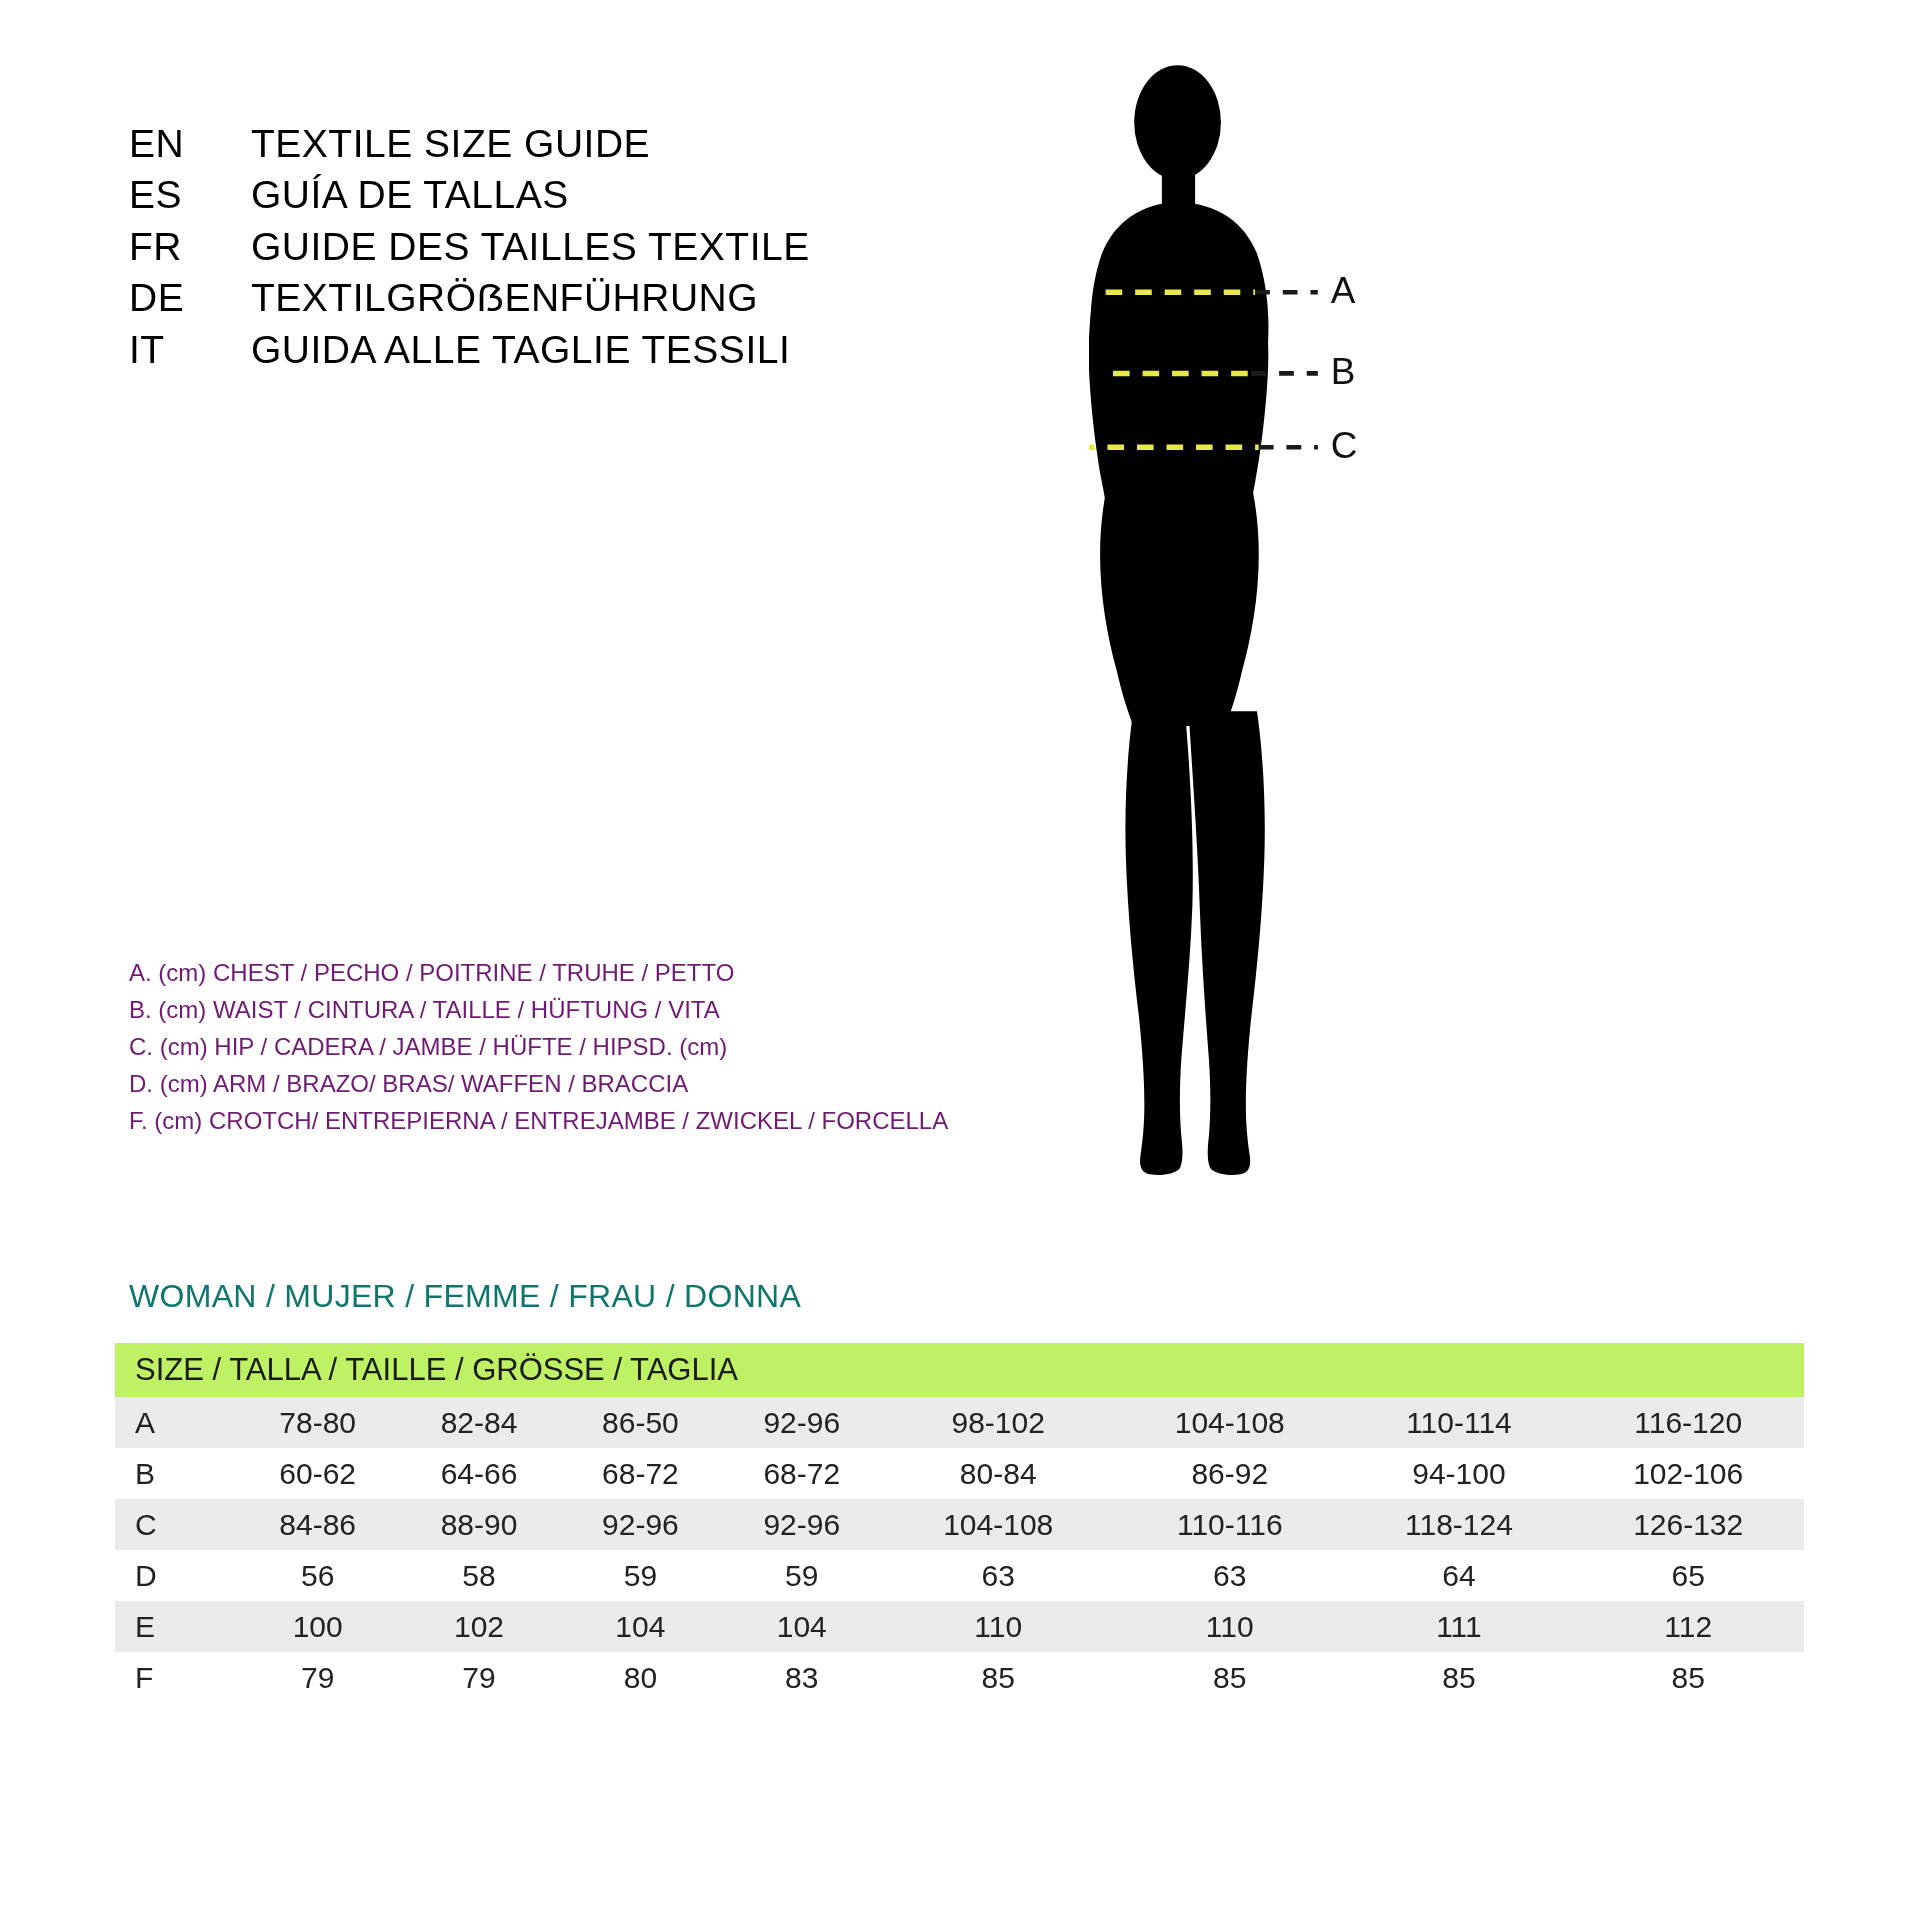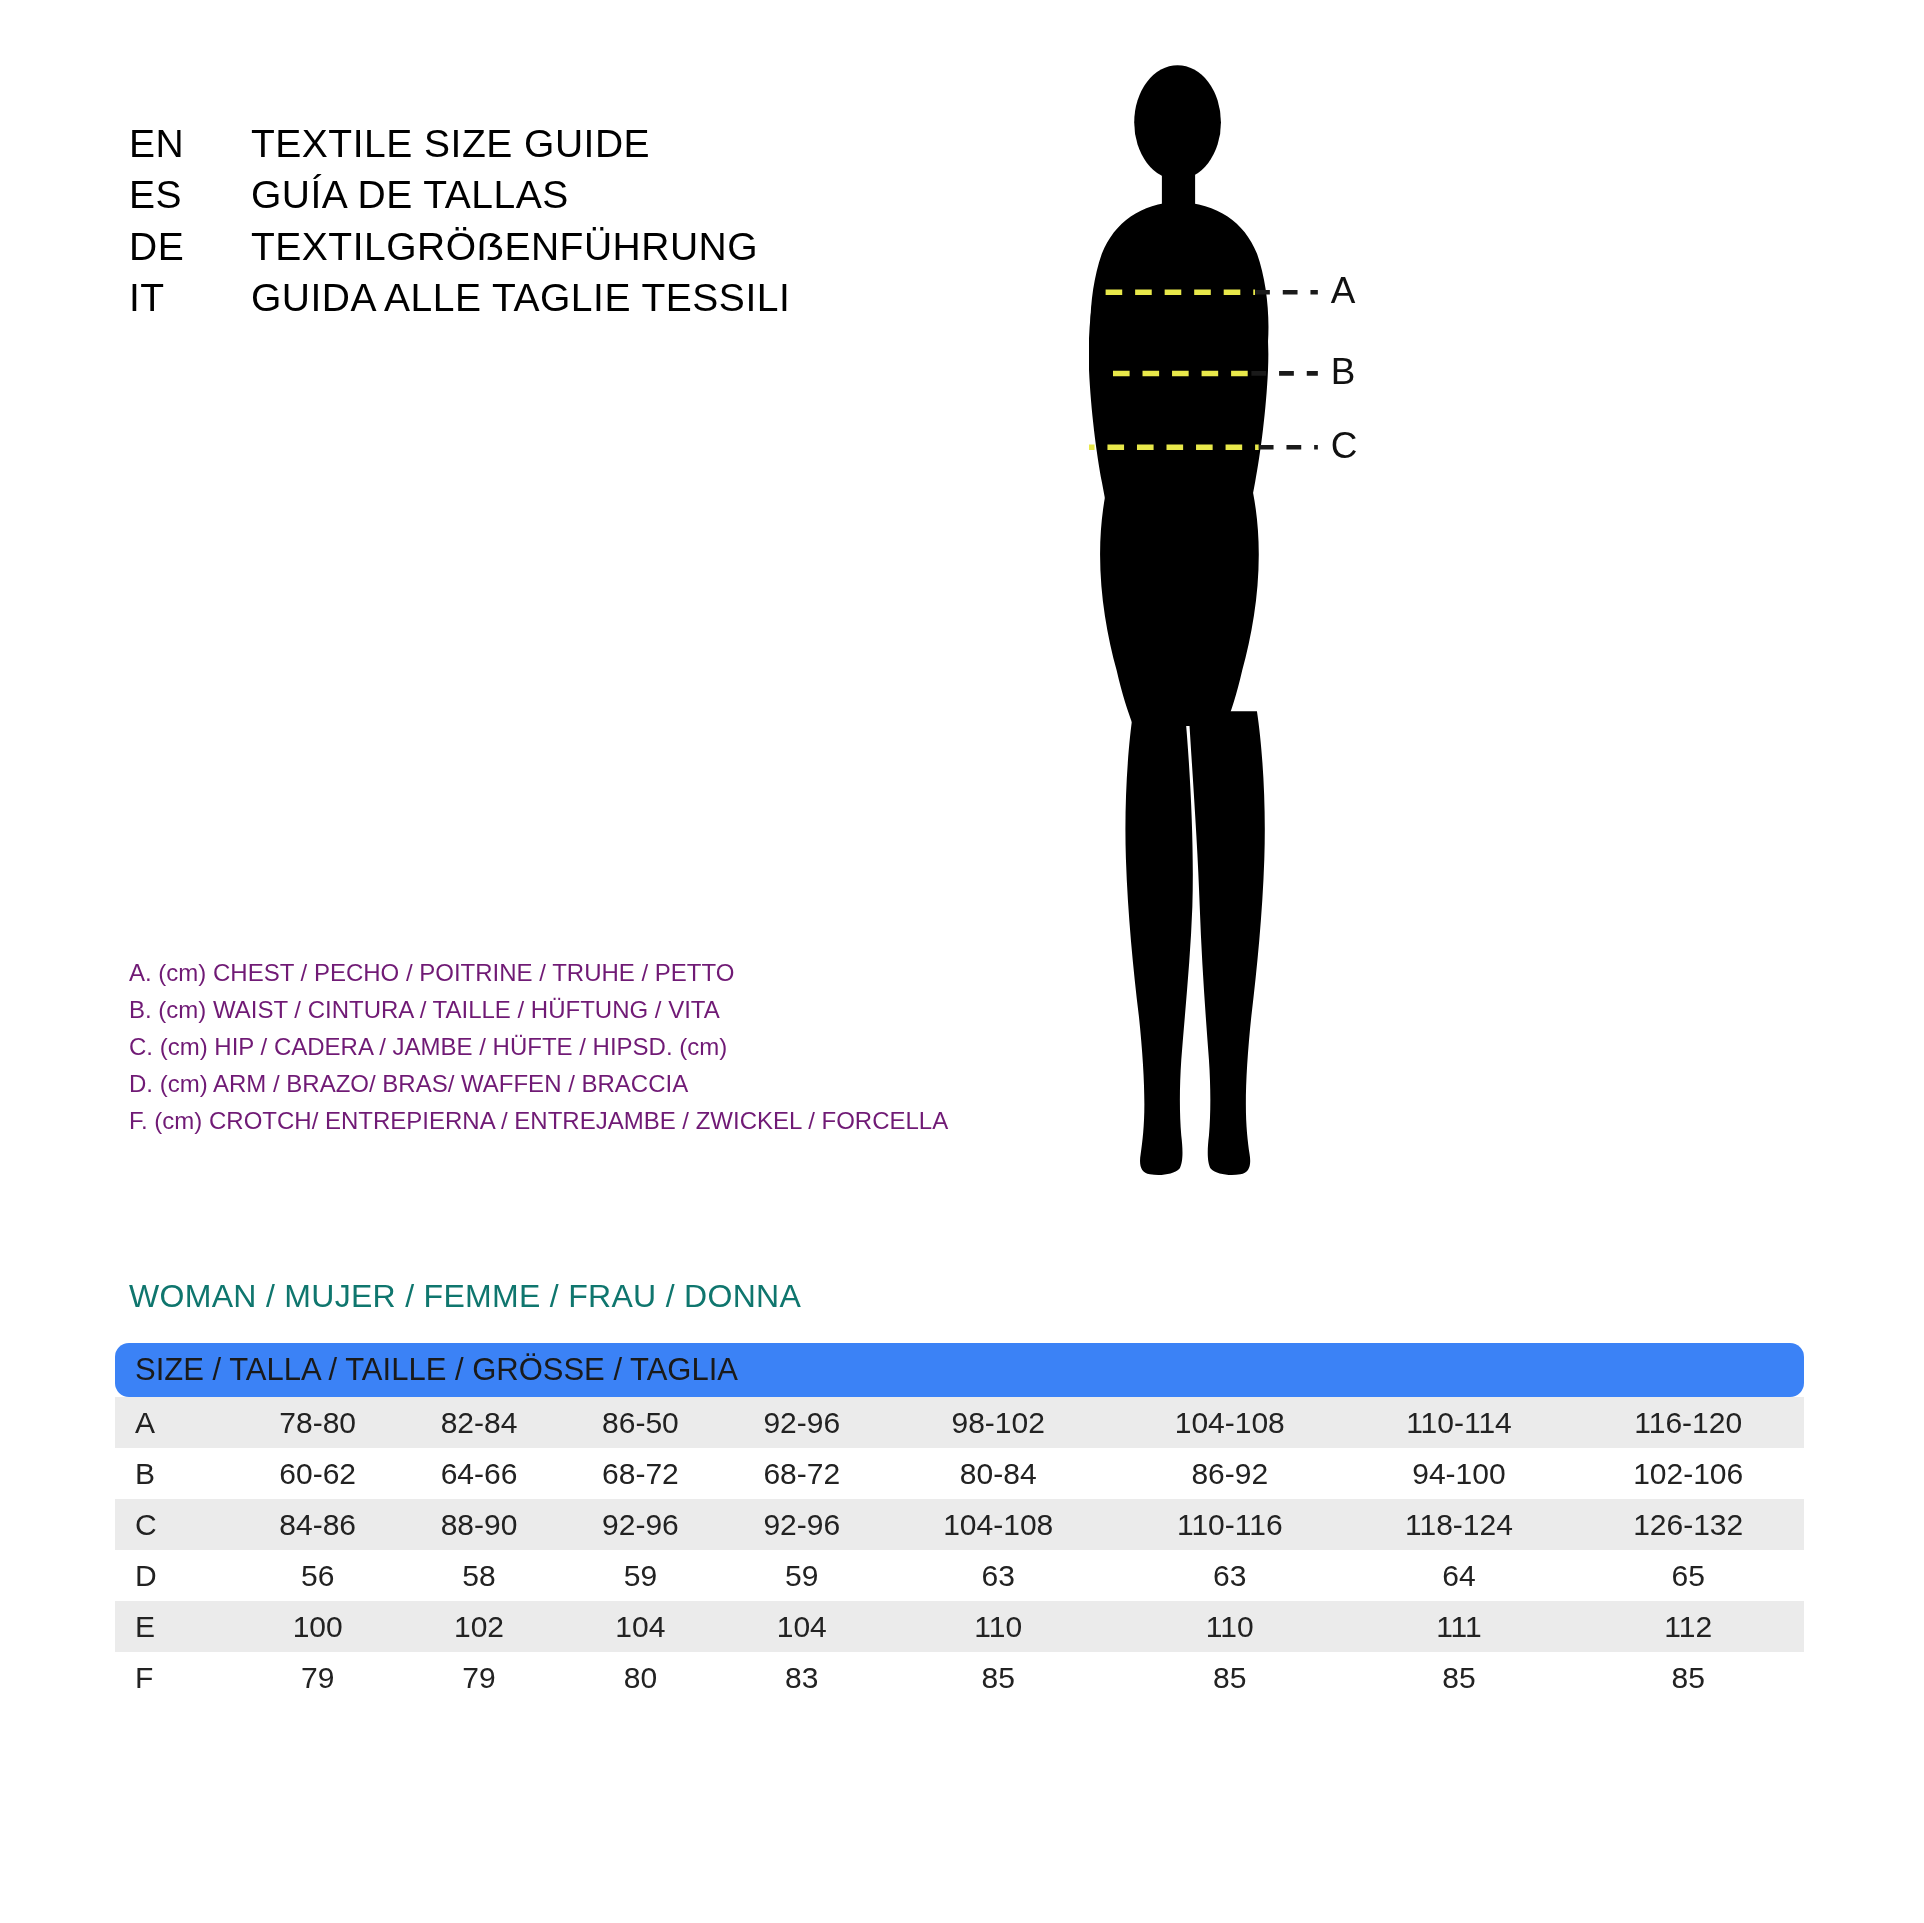--- a/index.html
+++ b/index.html
@@ -74,27 +74,26 @@
     color: #222222;
   }
   #size-table td, #size-table th {
     padding: 0;
     height: 51px;
     font-weight: normal;
     text-align: center;
     vertical-align: middle;
   }
   #size-table .hdr-bar td {
-    background: #3b82f6;
+    background: #bef264;
     text-align: left;
     padding-left: 20px;
     height: 54px;
     font-size: 31px;
     color: #1a1a1a;
-    border-radius: 14px;
   }
   #size-table .row-alt td {
     background: #ebebeb;
   }
   #size-table .row-plain td {
     background: #ffffff;
   }
   #size-table .sizes-row td {
     background: #ffffff;
     font-size: 31px;
@@ -121,20 +120,24 @@
 <body>
 
 <div id="title-block">
   <div class="title-row">
     <span class="title-lang">EN</span>
     <span class="title-text">TEXTILE SIZE GUIDE</span>
   </div>
   <div class="title-row">
     <span class="title-lang">ES</span>
     <span class="title-text">GUÍA DE TALLAS</span>
+  </div>
+  <div class="title-row">
+    <span class="title-lang">FR</span>
+    <span class="title-text">GUIDE DES TAILLES TEXTILE</span>
   </div>
   <div class="title-row">
     <span class="title-lang">DE</span>
     <span class="title-text">TEXTILGRÖẞENFÜHRUNG</span>
   </div>
   <div class="title-row">
     <span class="title-lang">IT</span>
     <span class="title-text">GUIDA ALLE TAGLIE TESSILI</span>
   </div>
 </div>

